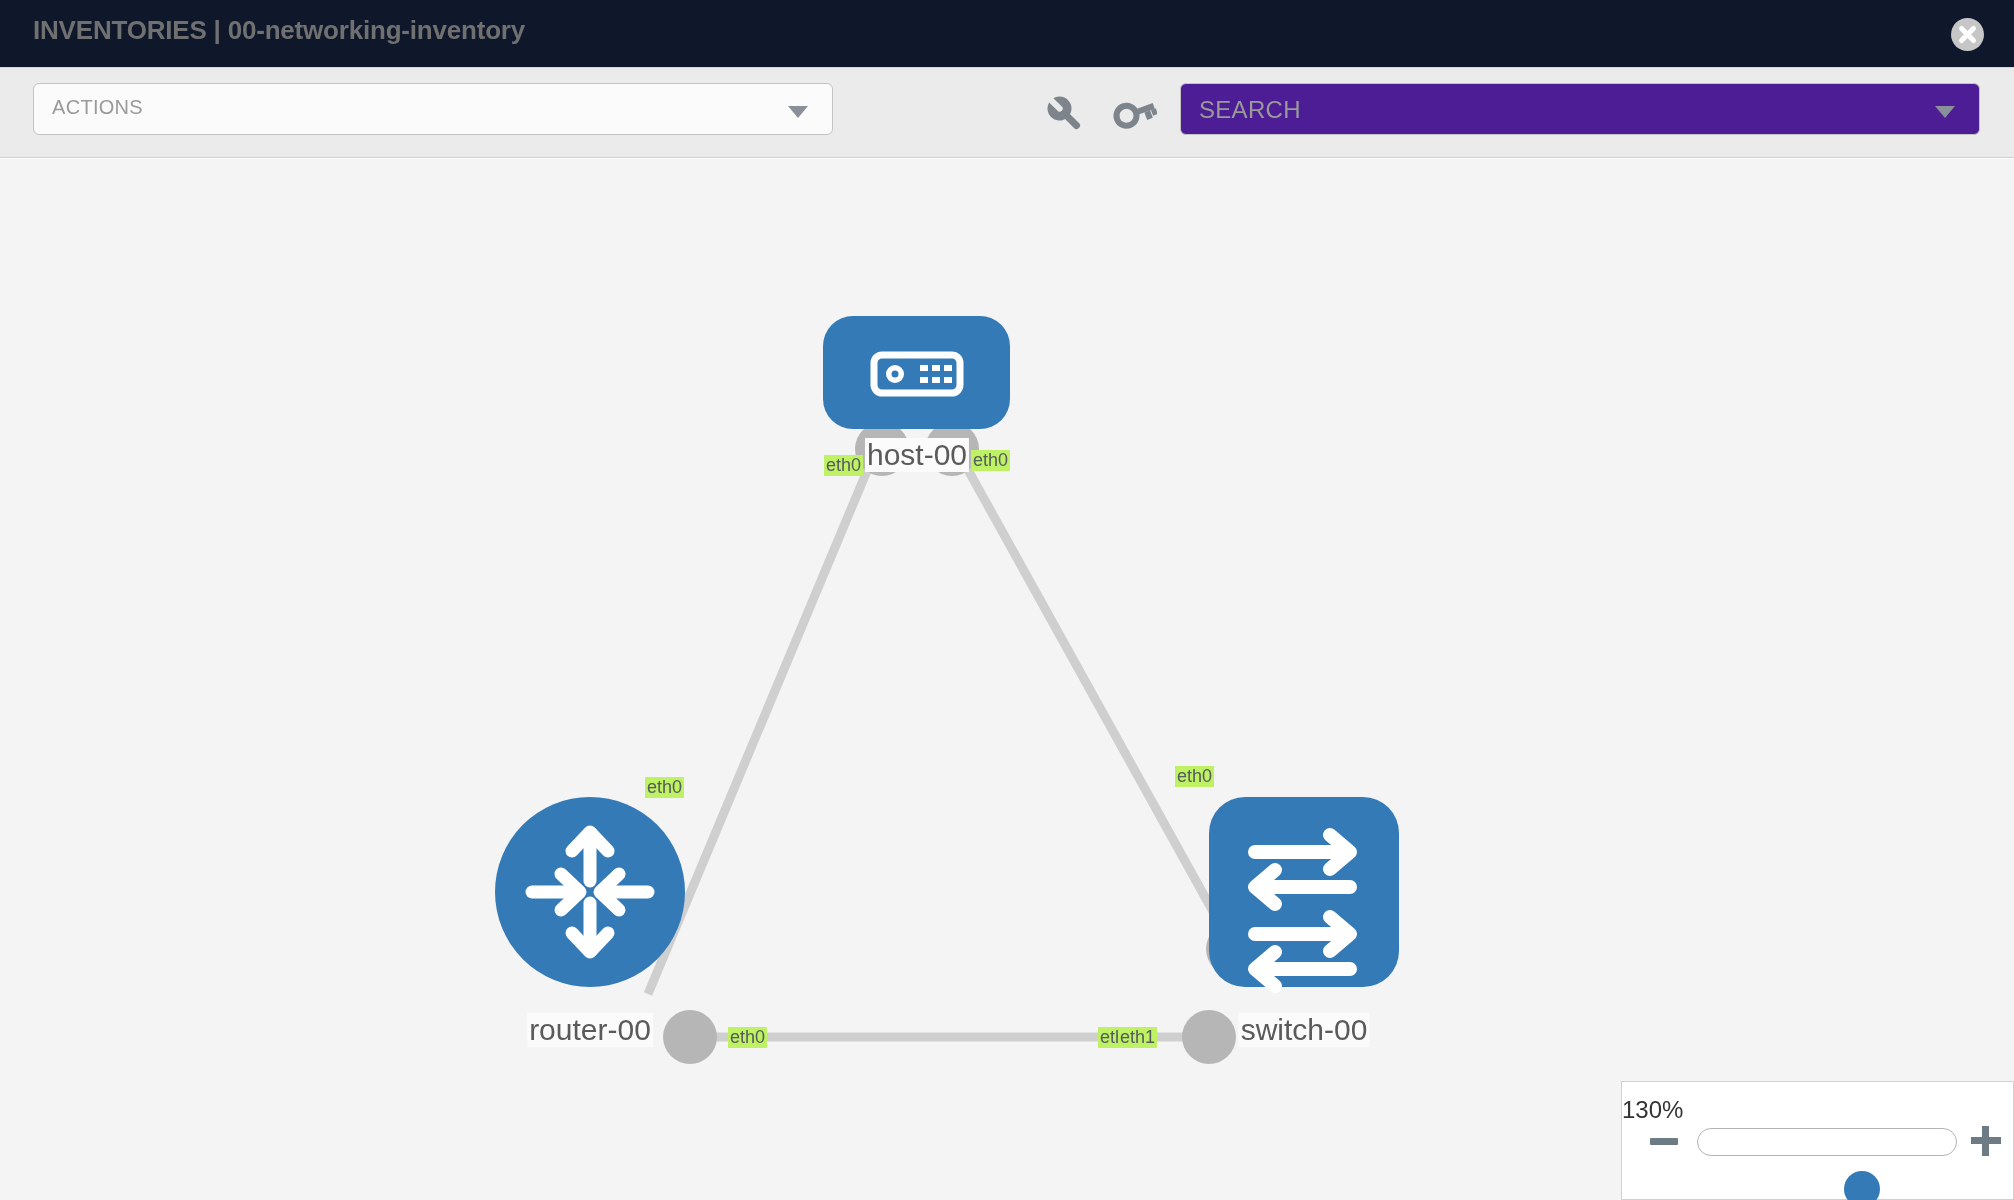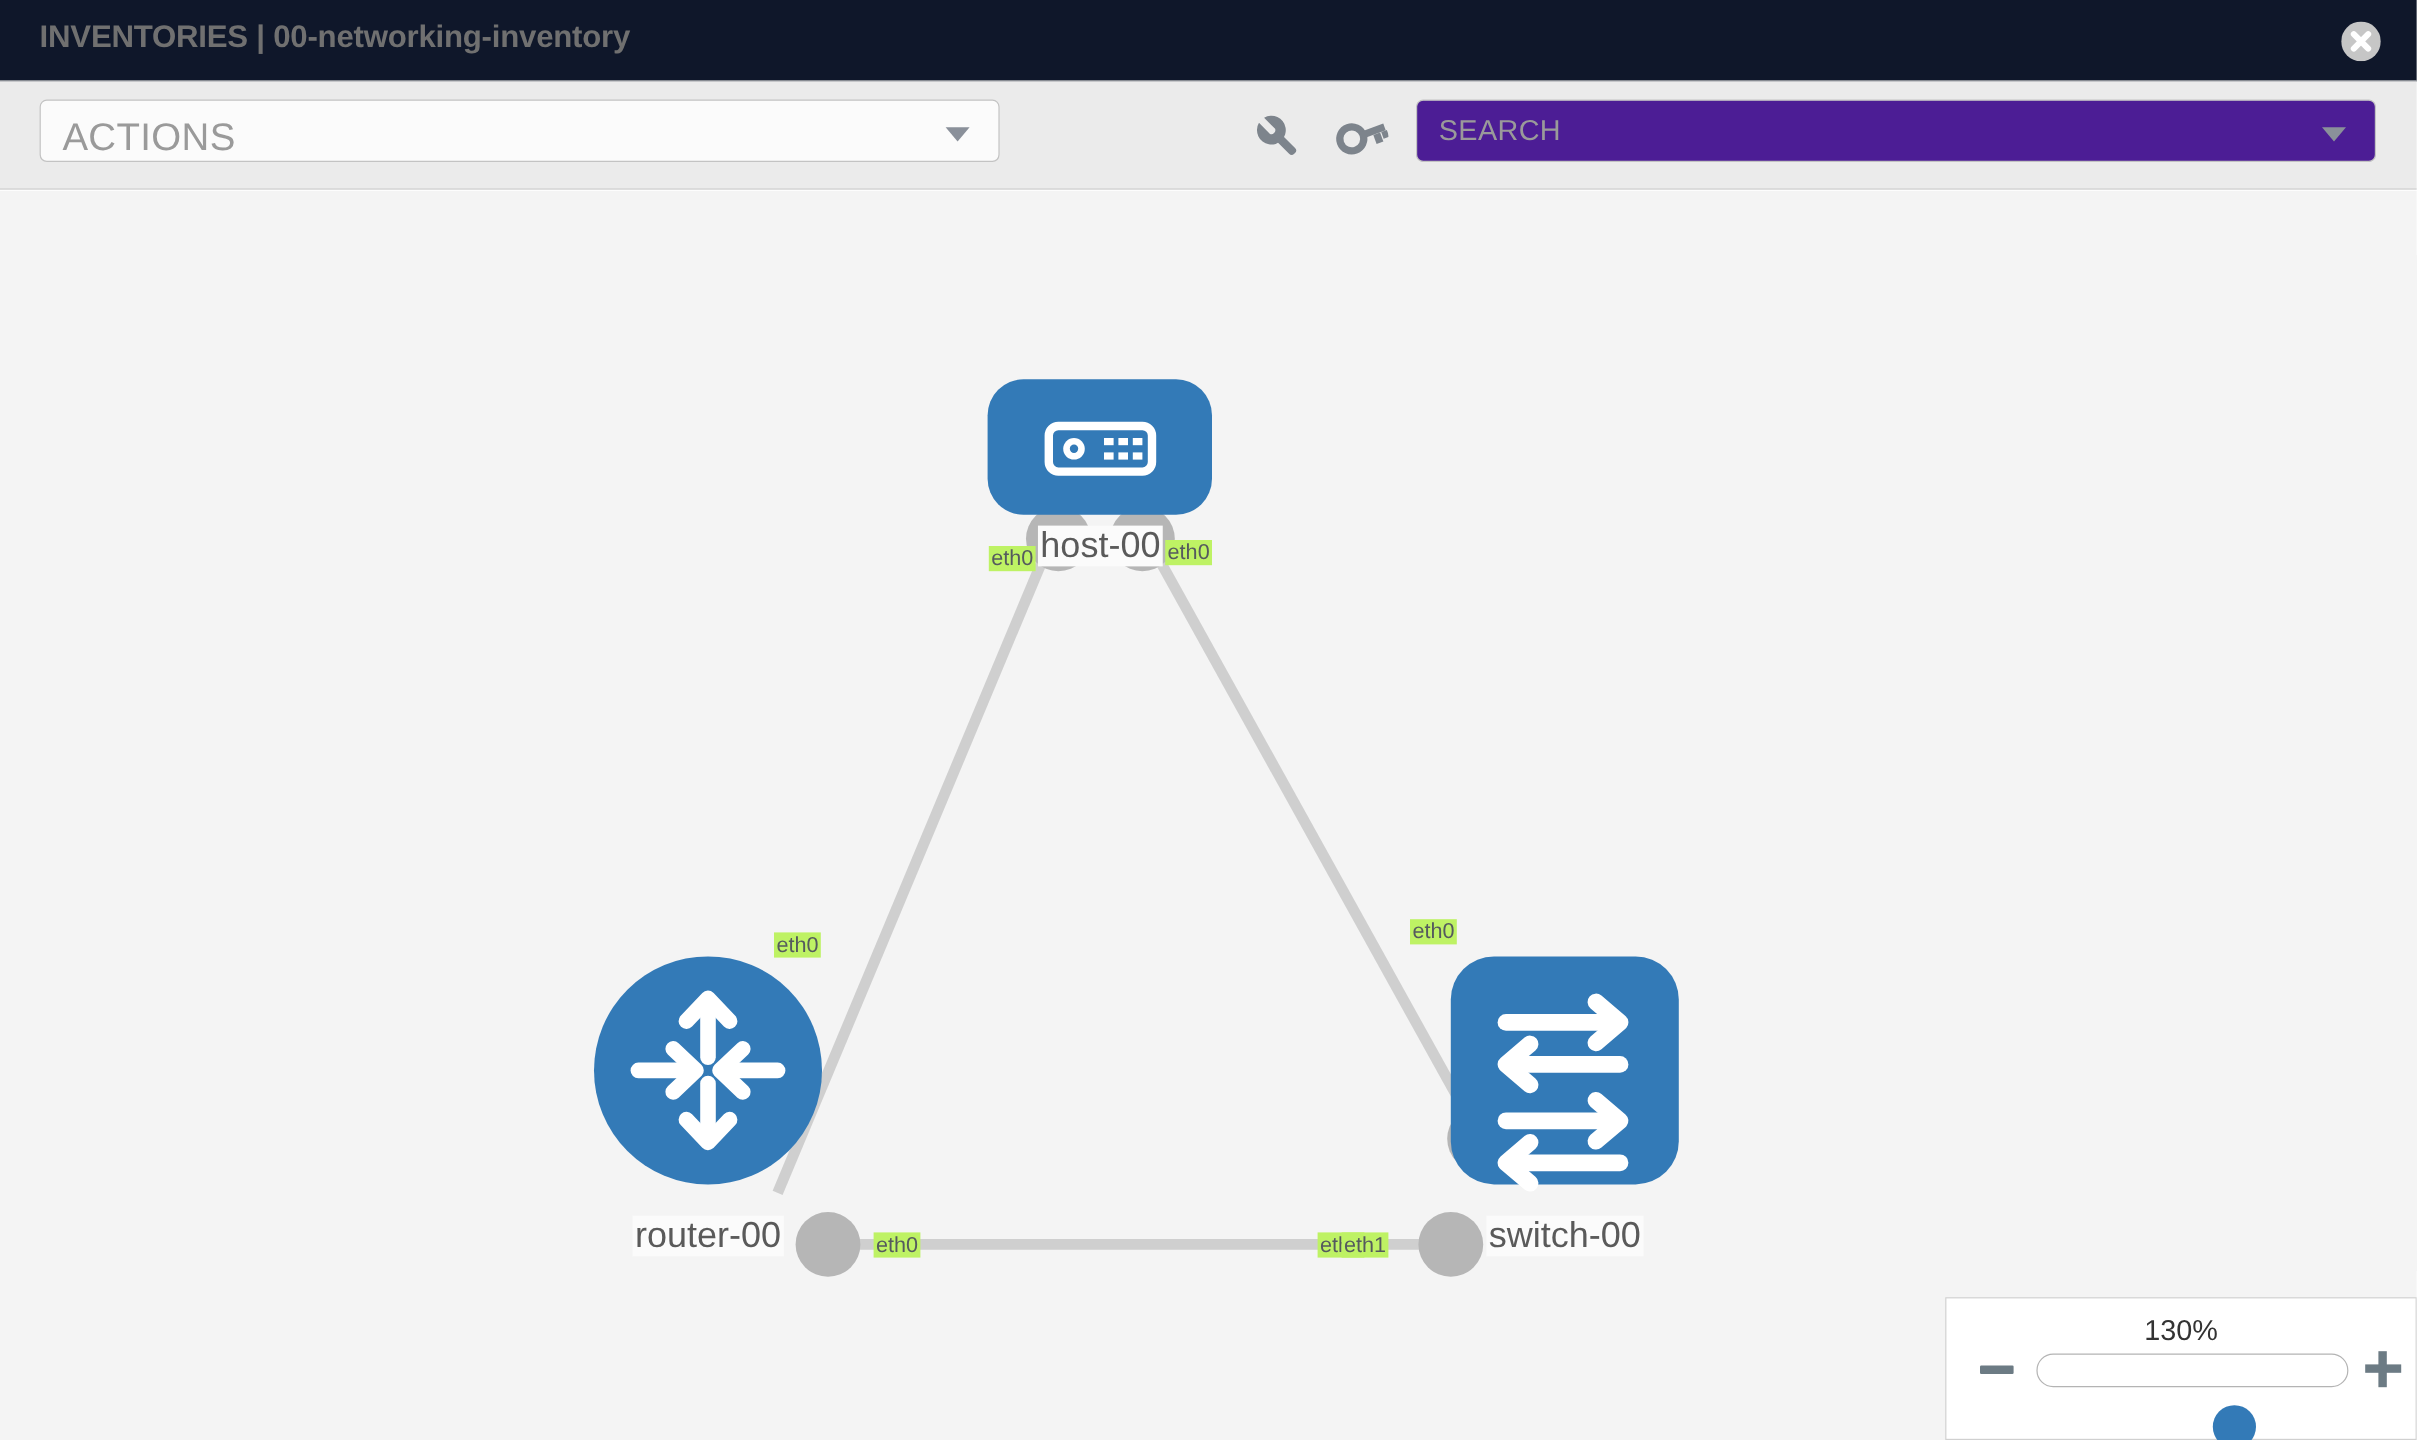--- a/index.html
+++ b/index.html
@@ -54,21 +54,21 @@
     position: absolute;
     left: 33px; top: 83px;
     width: 800px; height: 52px;
     background: #fbfbfb;
     border: 1px solid #c3c3c3;
     border-radius: 6px;
   }
   .actions-label {
     position: absolute;
     left: 18px; top: 12px;
-    font-size: 32px;
+    font-size: 20px;
     color: #9a9a9a;
     letter-spacing: 0.3px;
   }
   .caret {
     position: absolute;
     right: 24px; top: 22px;
     width: 0; height: 0;
     border-left: 10px solid transparent;
     border-right: 10px solid transparent;
     border-top: 12px solid #8a909a;
@@ -136,21 +136,21 @@
     position: absolute;
     left: 1621px; top: 1081px;
     width: 393px; height: 119px;
     background: #ffffff;
     border: 1px solid #d0d0d0;
   }
   .zoom-value {
     position: absolute;
     left: 0; top: 14px;
     width: 100%;
-    text-align: center;
+    text-align: left;
     font-size: 24px;
     color: #333333;
   }
   .zoom-minus {
     position: absolute;
     left: 28px; top: 56px;
     width: 28px; height: 7px;
     background: #6c7b84;
     border-radius: 1px;
     cursor: pointer;

